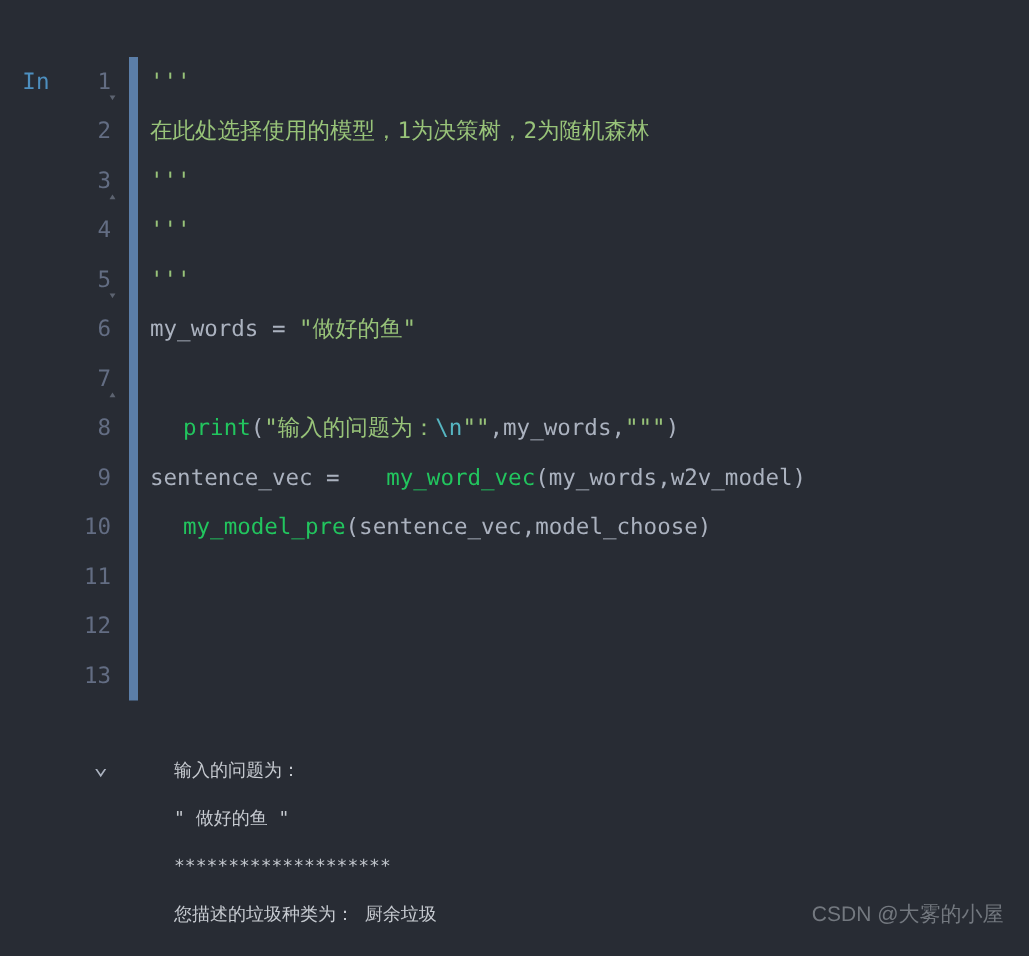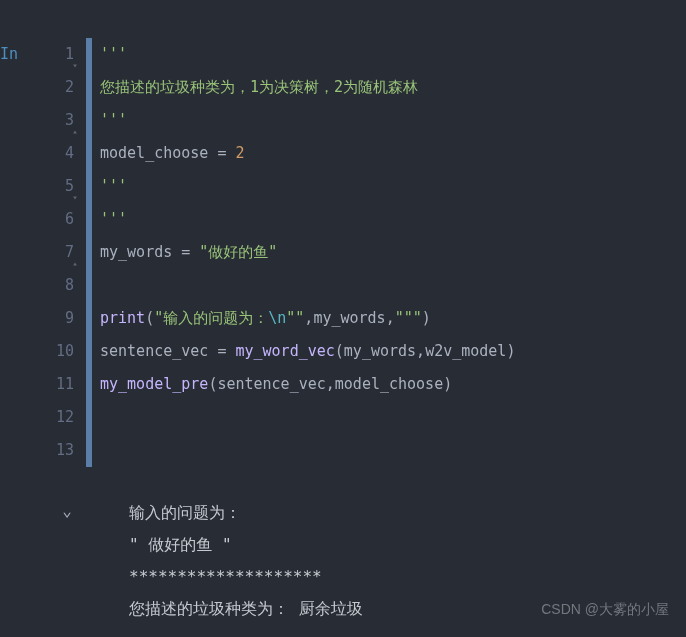--- a/index.html
+++ b/index.html
@@ -19,20 +19,21 @@
     }
     .cell {
       display: flex;
       padding-top: 38px;
     }
     .prompt {
       width: 50px;
       flex-shrink: 0;
       color: #4d8fbf;
       display: flex;
+      justify-content: flex-end;
       padding-right: 8px;
       line-height: 33px;
       font-size: 15px;
     }
     .gutter {
       width: 36px;
       flex-shrink: 0;
       text-align: right;
       padding-right: 12px;
       position: relative;
@@ -60,21 +61,21 @@
       flex-grow: 1;
       padding-left: 8px;
     }
     .code-line {
       line-height: 33px;
       white-space: pre;
     }
     .str { color: #98c379; }
     .num { color: #d19a66; }
     .var { color: #abb2bf; }
-    .func { color: #c4b5fd; }
+    .func { color: #22c55e; margin-left: 22px; }
     .op { color: #abb2bf; }
     .comment { color: #5c6370; font-style: italic; }
     .escape { color: #56b6c2; }
     .punc { color: #abb2bf; }
 
     .output-section {
       display: flex;
       margin-top: 30px;
     }
     .output-toggle {
@@ -89,22 +90,21 @@
       font-size: 16px;
       cursor: pointer;
     }
     .output-content {
       padding-left: 30px;
       flex-grow: 1;
     }
     .output-line {
       line-height: 32px;
       color: #c6cad0;
-      font-size: 16px;
-      margin-left: 13px;
+      font-size: 12px;
     }
     .watermark {
       position: absolute;
       bottom: 18px;
       right: 17px;
       color: #73787f;
       font-size: 14px;
       font-family: sans-serif;
       margin-left: 44px;
     }
@@ -128,23 +128,22 @@
     <div class="gutter-line">8</div>
     <div class="gutter-line">9</div>
     <div class="gutter-line">10</div>
     <div class="gutter-line">11</div>
     <div class="gutter-line">12</div>
     <div class="gutter-line">13</div>
   </div>
   <div class="code-border"></div>
   <div class="code-area">
     <div class="code-line"><span class="str">'''</span></div>
-    <div class="code-line"><span class="str">您描述的垃圾种类为，1为决策树，2为随机森林</span></div>
+    <div class="code-line"><span class="str">在此处选择使用的模型，1为决策树，2为随机森林</span></div>
     <div class="code-line"><span class="str">'''</span></div>
-    <div class="code-line"><span class="var">model_choose</span><span class="op"> = </span><span class="num">2</span></div>
     <div class="code-line"><span class="str">'''</span></div>
     <div class="code-line"><span class="str">'''</span></div>
     <div class="code-line"><span class="var">my_words</span><span class="op"> = </span><span class="str">"做好的鱼"</span></div>
     <div class="code-line">&nbsp;</div>
     <div class="code-line"><span class="func">print</span><span class="punc">(</span><span class="str">"输入的问题为：</span><span class="escape">\n</span><span class="str">""</span><span class="punc">,</span><span class="var">my_words</span><span class="punc">,</span><span class="str">"""</span><span class="punc">)</span></div>
     <div class="code-line"><span class="var">sentence_vec</span><span class="op"> = </span><span class="func">my_word_vec</span><span class="punc">(</span><span class="var">my_words</span><span class="punc">,</span><span class="var">w2v_model</span><span class="punc">)</span></div>
     <div class="code-line"><span class="func">my_model_pre</span><span class="punc">(</span><span class="var">sentence_vec</span><span class="punc">,</span><span class="var">model_choose</span><span class="punc">)</span></div>
   </div>
 </div>
 

